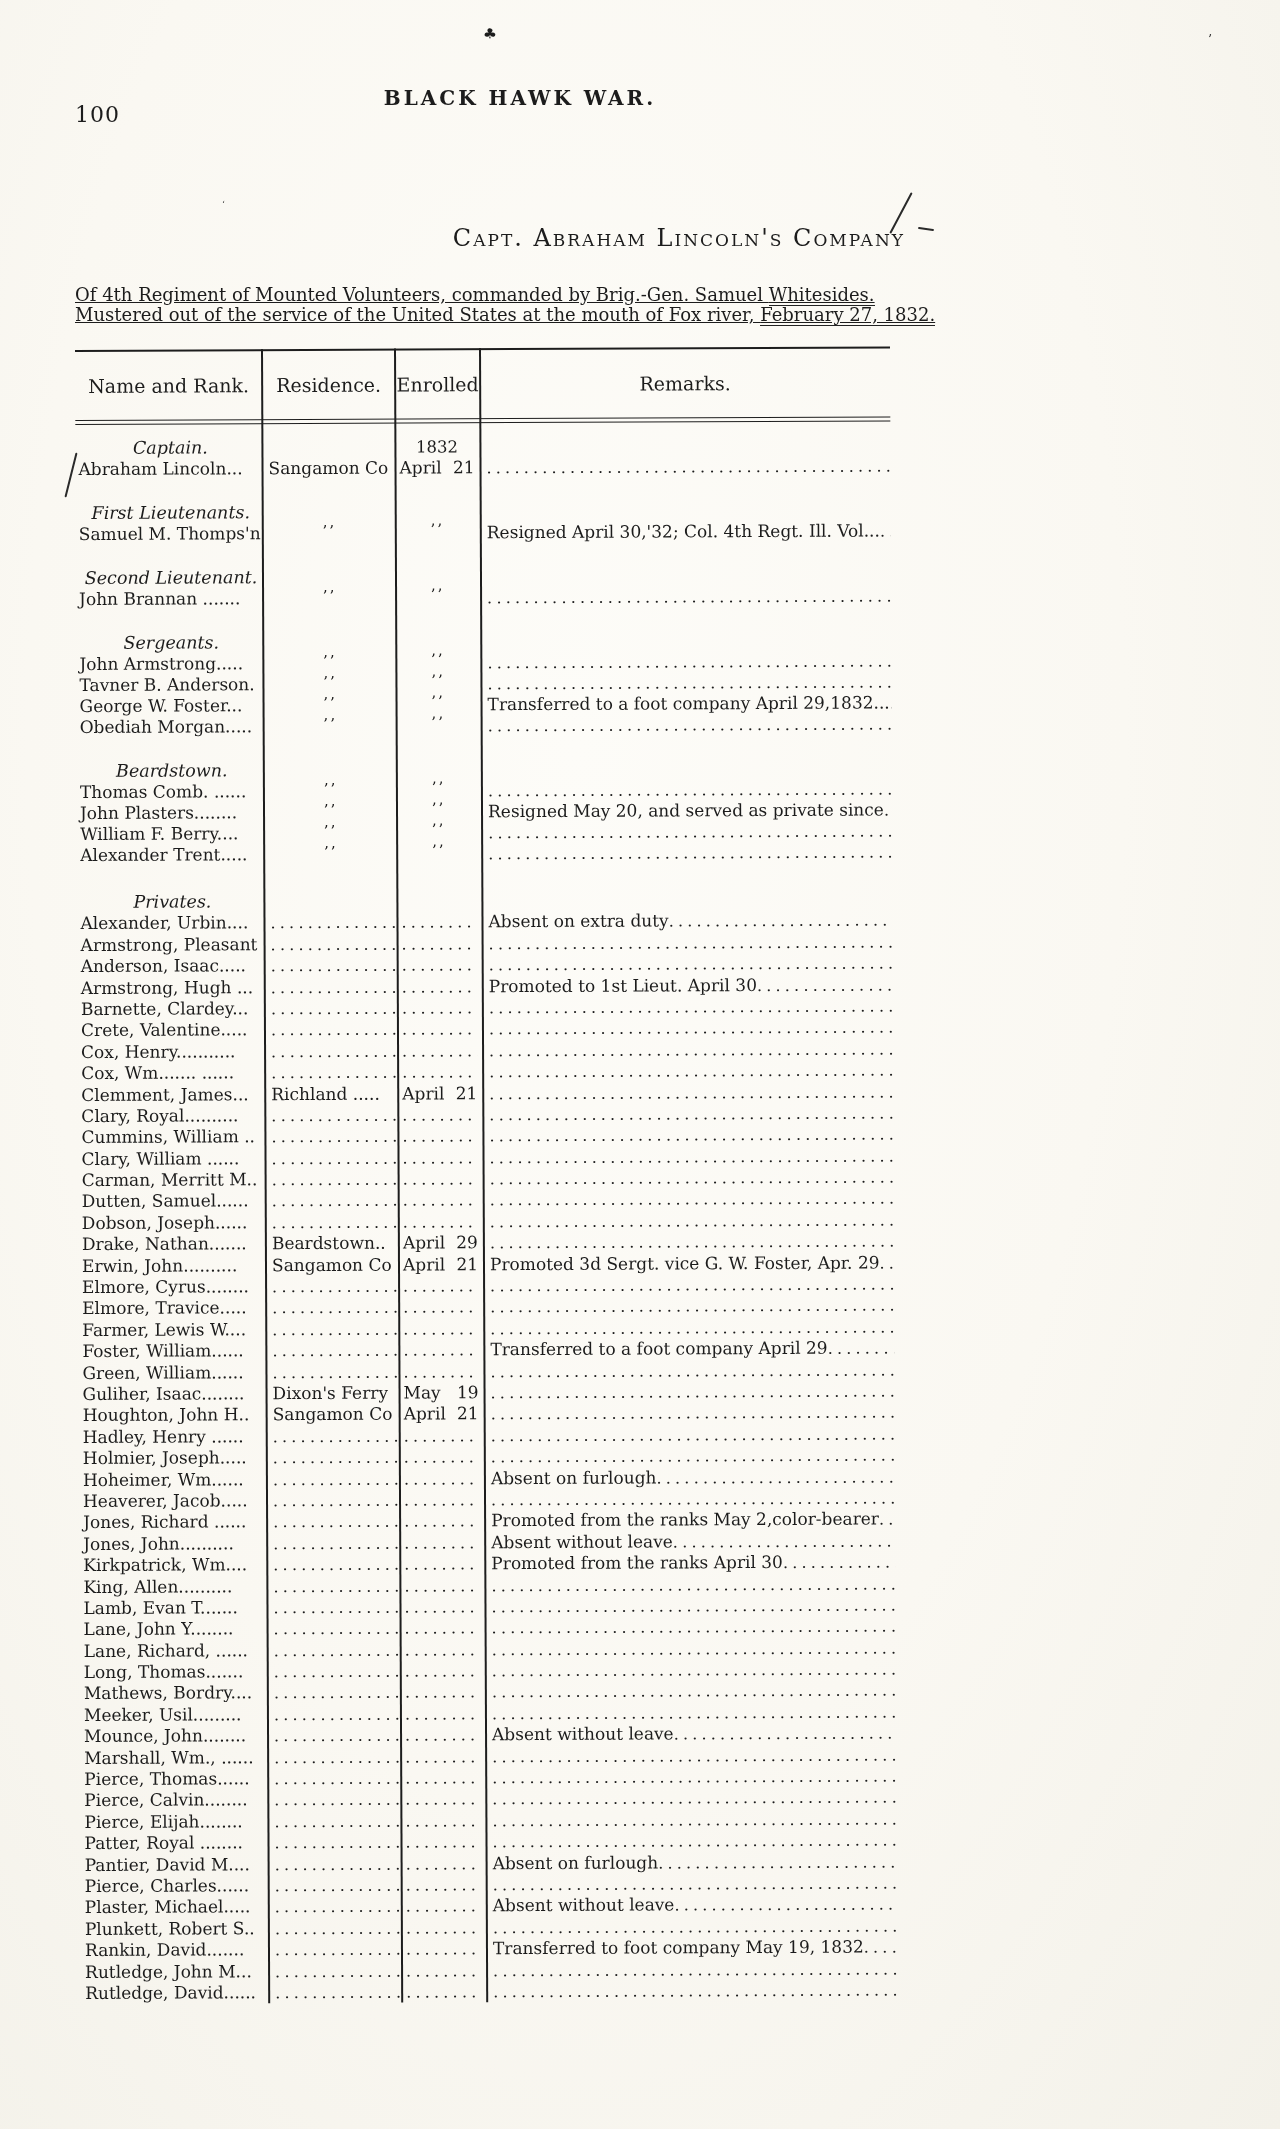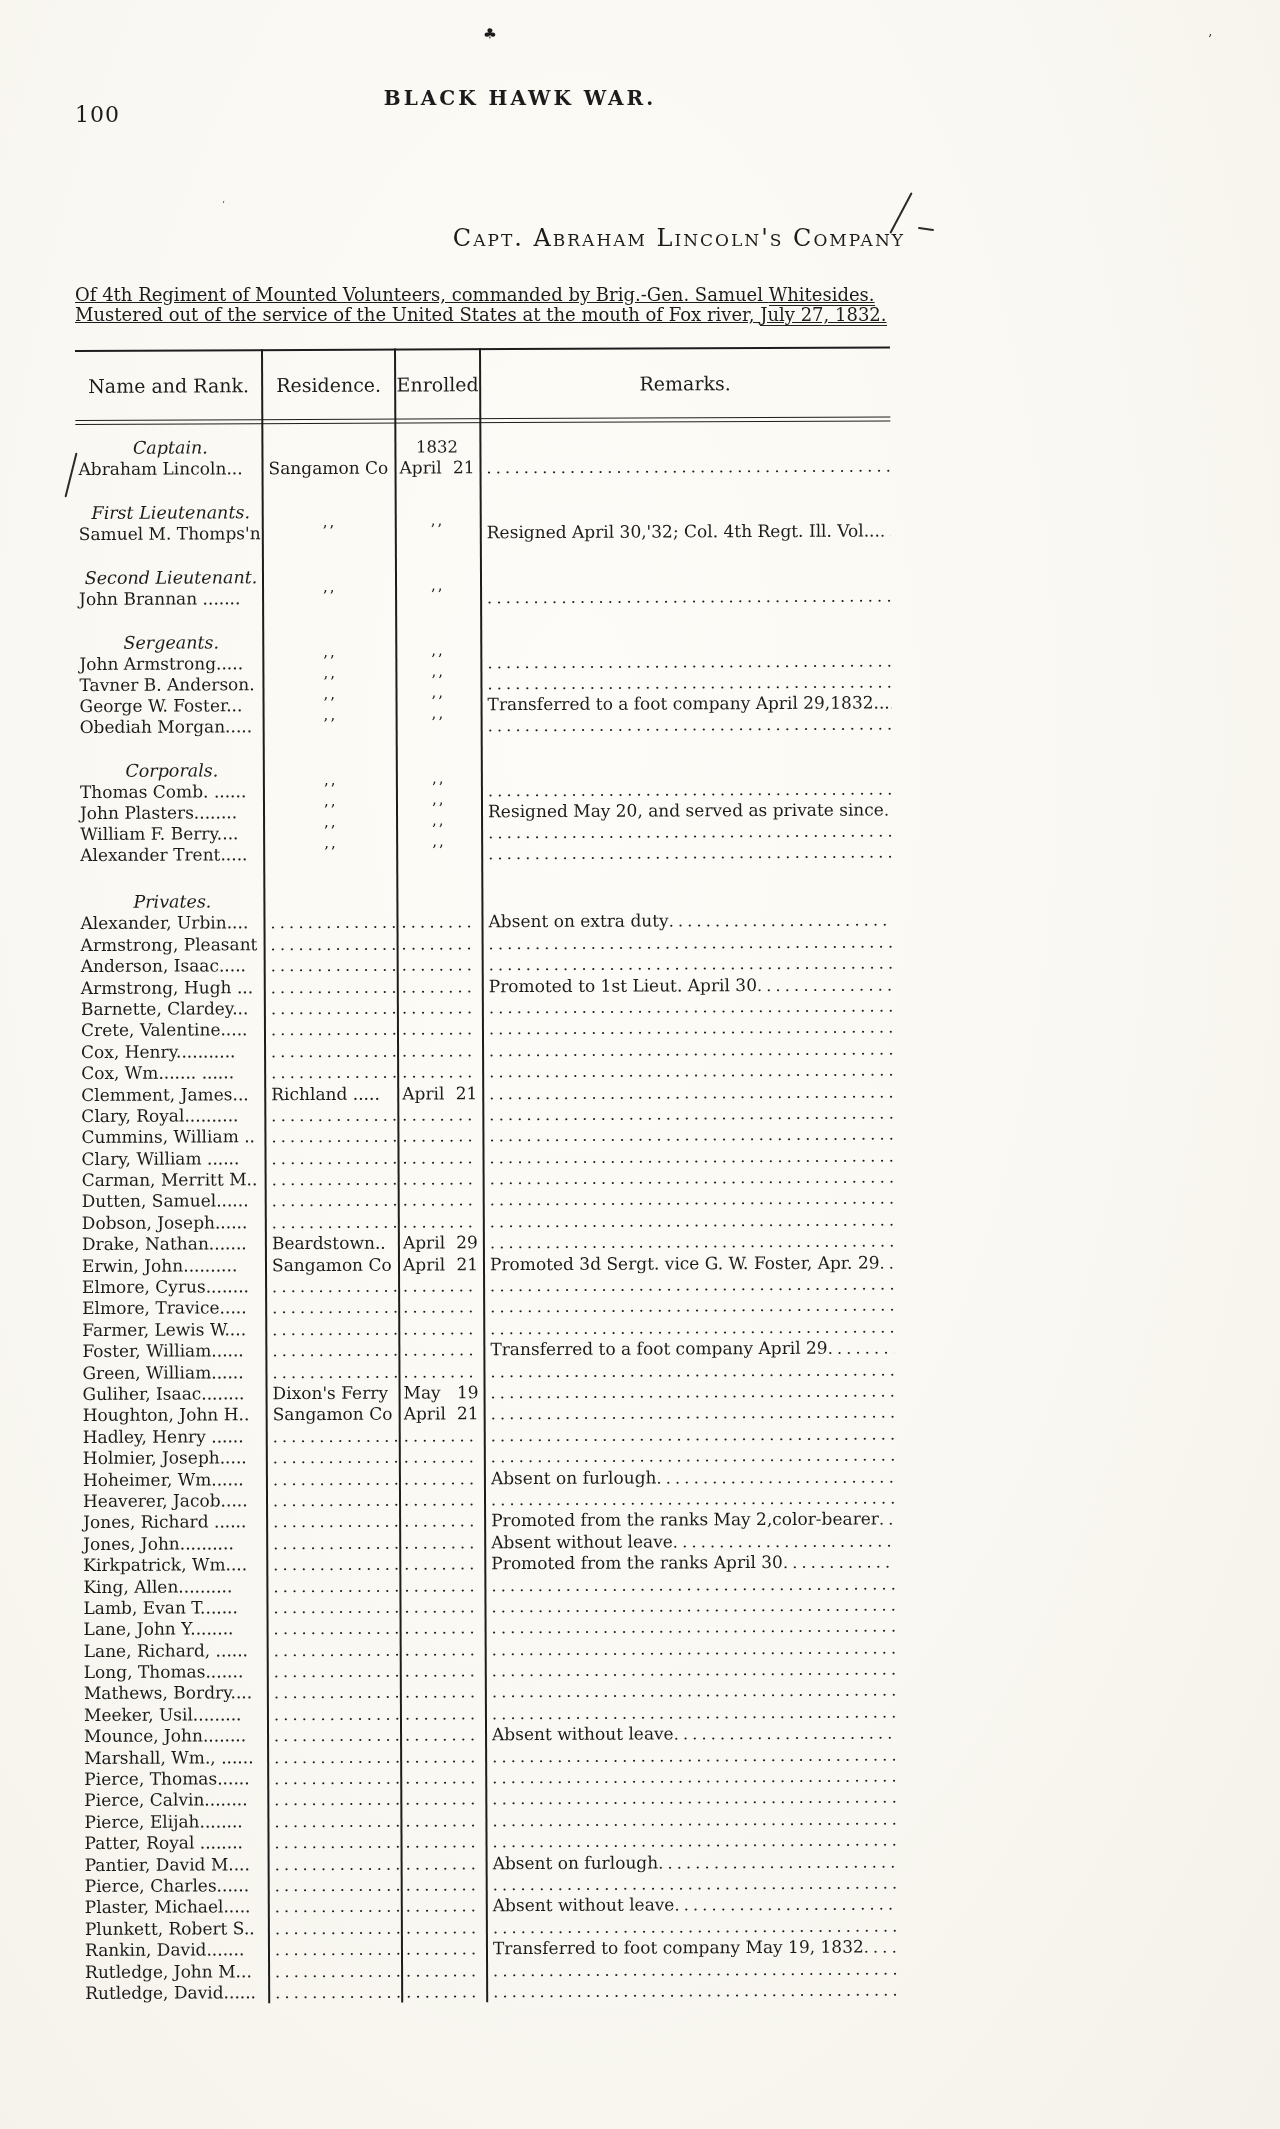--- a/index.html
+++ b/index.html
@@ -59,21 +59,21 @@
   <div class="speck" style="left:1208px;top:32px;">’</div>
   <div class="speck" style="left:222px;top:200px;font-size:9px;">‘</div>
 
   <div class="page-num">100</div>
   <div class="running-title">BLACK HAWK WAR.</div>
 
   <div class="doc-title">Capt. Abraham Lincoln's Company</div>
 
   <div class="subtitle">
     <div><span>Of 4th Regiment of Mounted Volunteers, commanded by Brig.-Gen. Samuel </span><span class="marked">Whitesides.</span></div>
-    <div><span>Mustered out of the service of the United States at the mouth of Fox river, </span><span class="marked">July 27, 1832.</span></div>
+    <div><span>Mustered out of the service of the United States at the mouth of Fox river, </span><span class="marked">February 27, 1832.</span></div>
   </div>
 
   <div class="pen-stroke pen-1"></div>
   <div class="pen-stroke pen-2"></div>
   <div class="pen-stroke pen-3"></div>
 
   <div class="table-wrap">
     <div class="vline vl-1"></div>
     <div class="vline vl-2"></div>
     <div class="vline vl-3"></div>
@@ -196,21 +196,21 @@
               <div class="ditto">’’</div>
             </div>
             <div class="cell c-rem">
               <div class="lead-dots">........................................................................................................................</div>
             </div>
           </div>
         </div>
         <div class="group">
           <div class="row heading-row">
             <div class="cell c-name">
-              <div class="rank">Corporals.</div>
+              <div class="rank">Beardstown.</div>
             </div>
             <div class="cell c-res"></div>
             <div class="cell c-enr"></div>
             <div class="cell c-rem"></div>
           </div>
           <div class="row">
             <div class="cell c-name">Thomas Comb. ......</div>
             <div class="cell c-res center"><div class="ditto">’’</div></div>
             <div class="cell c-enr centerflex">
               <div class="ditto">’’</div>

